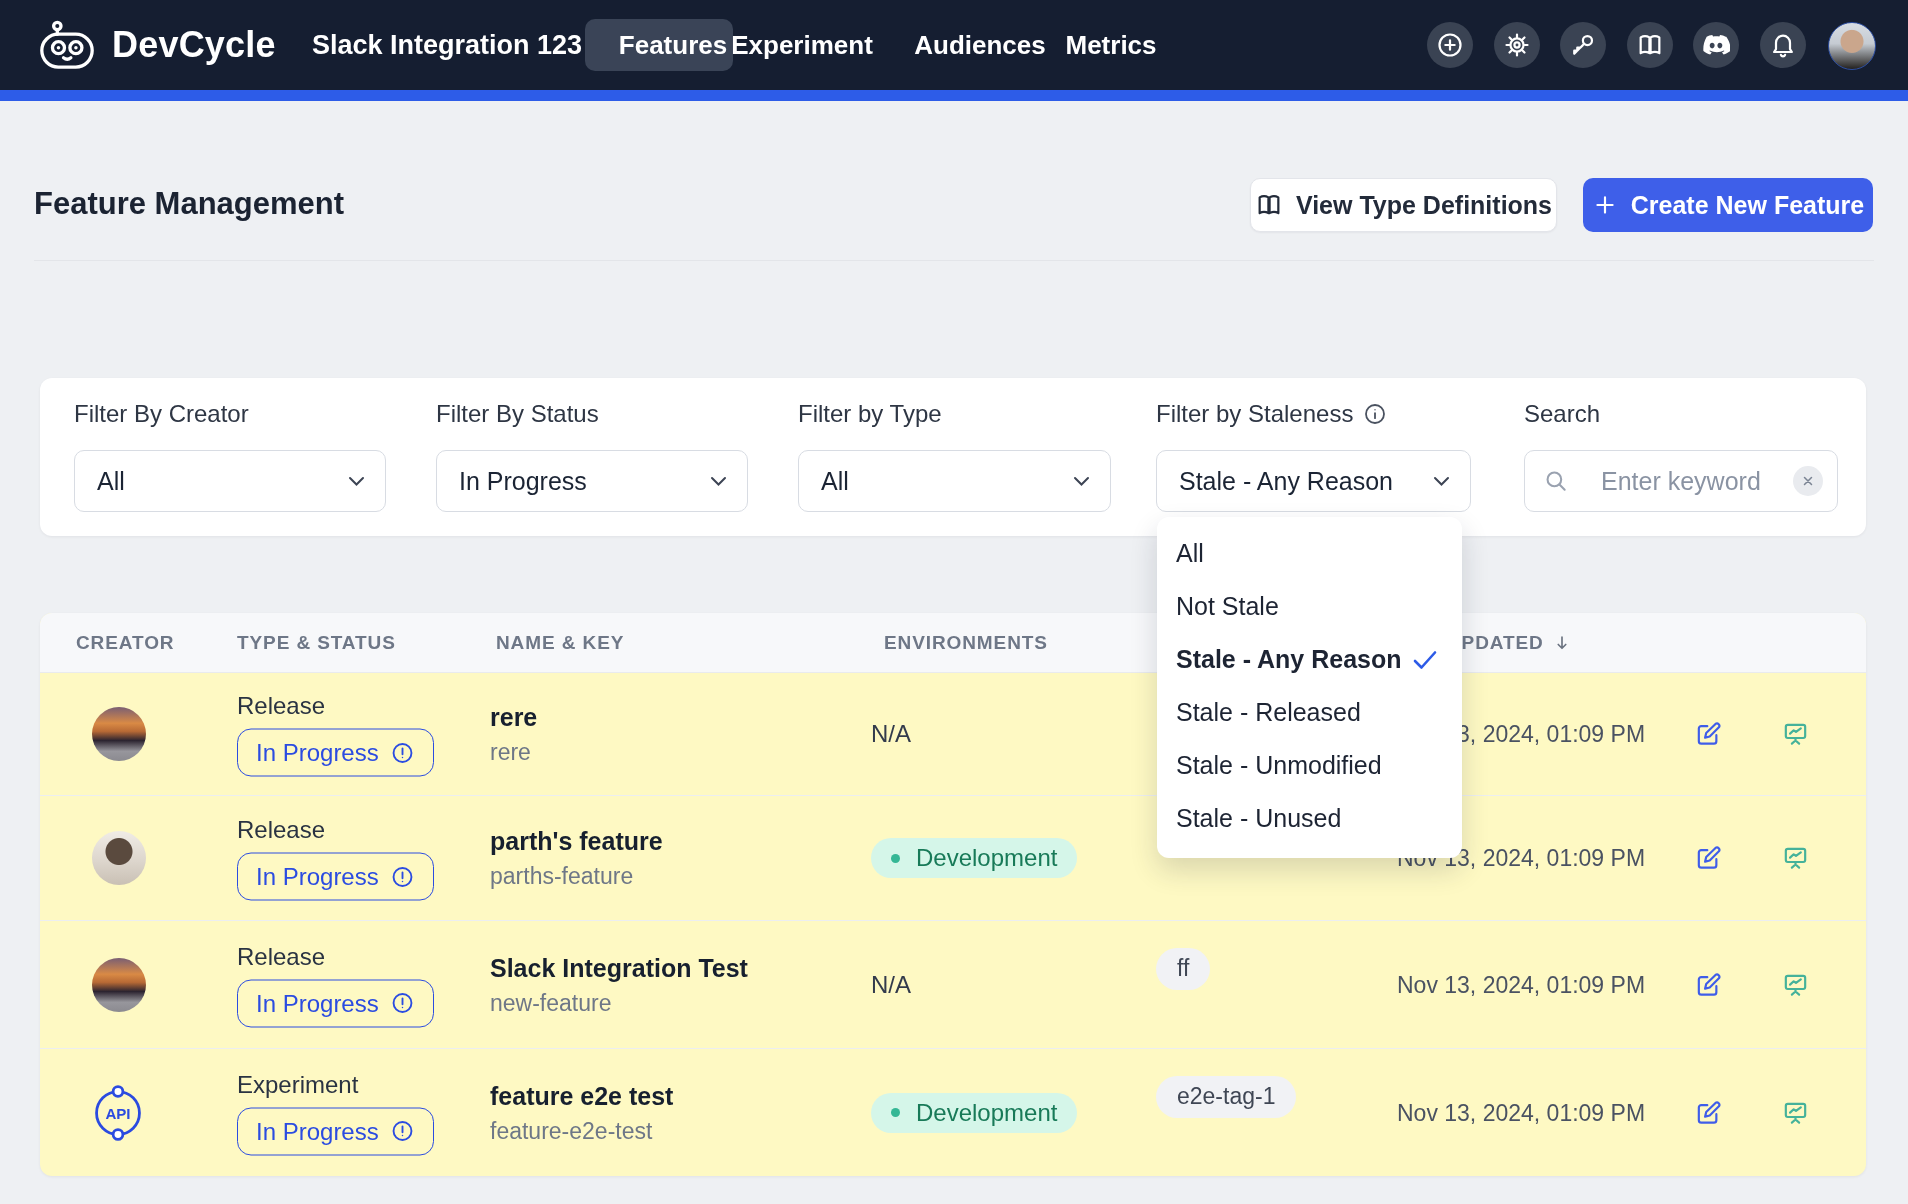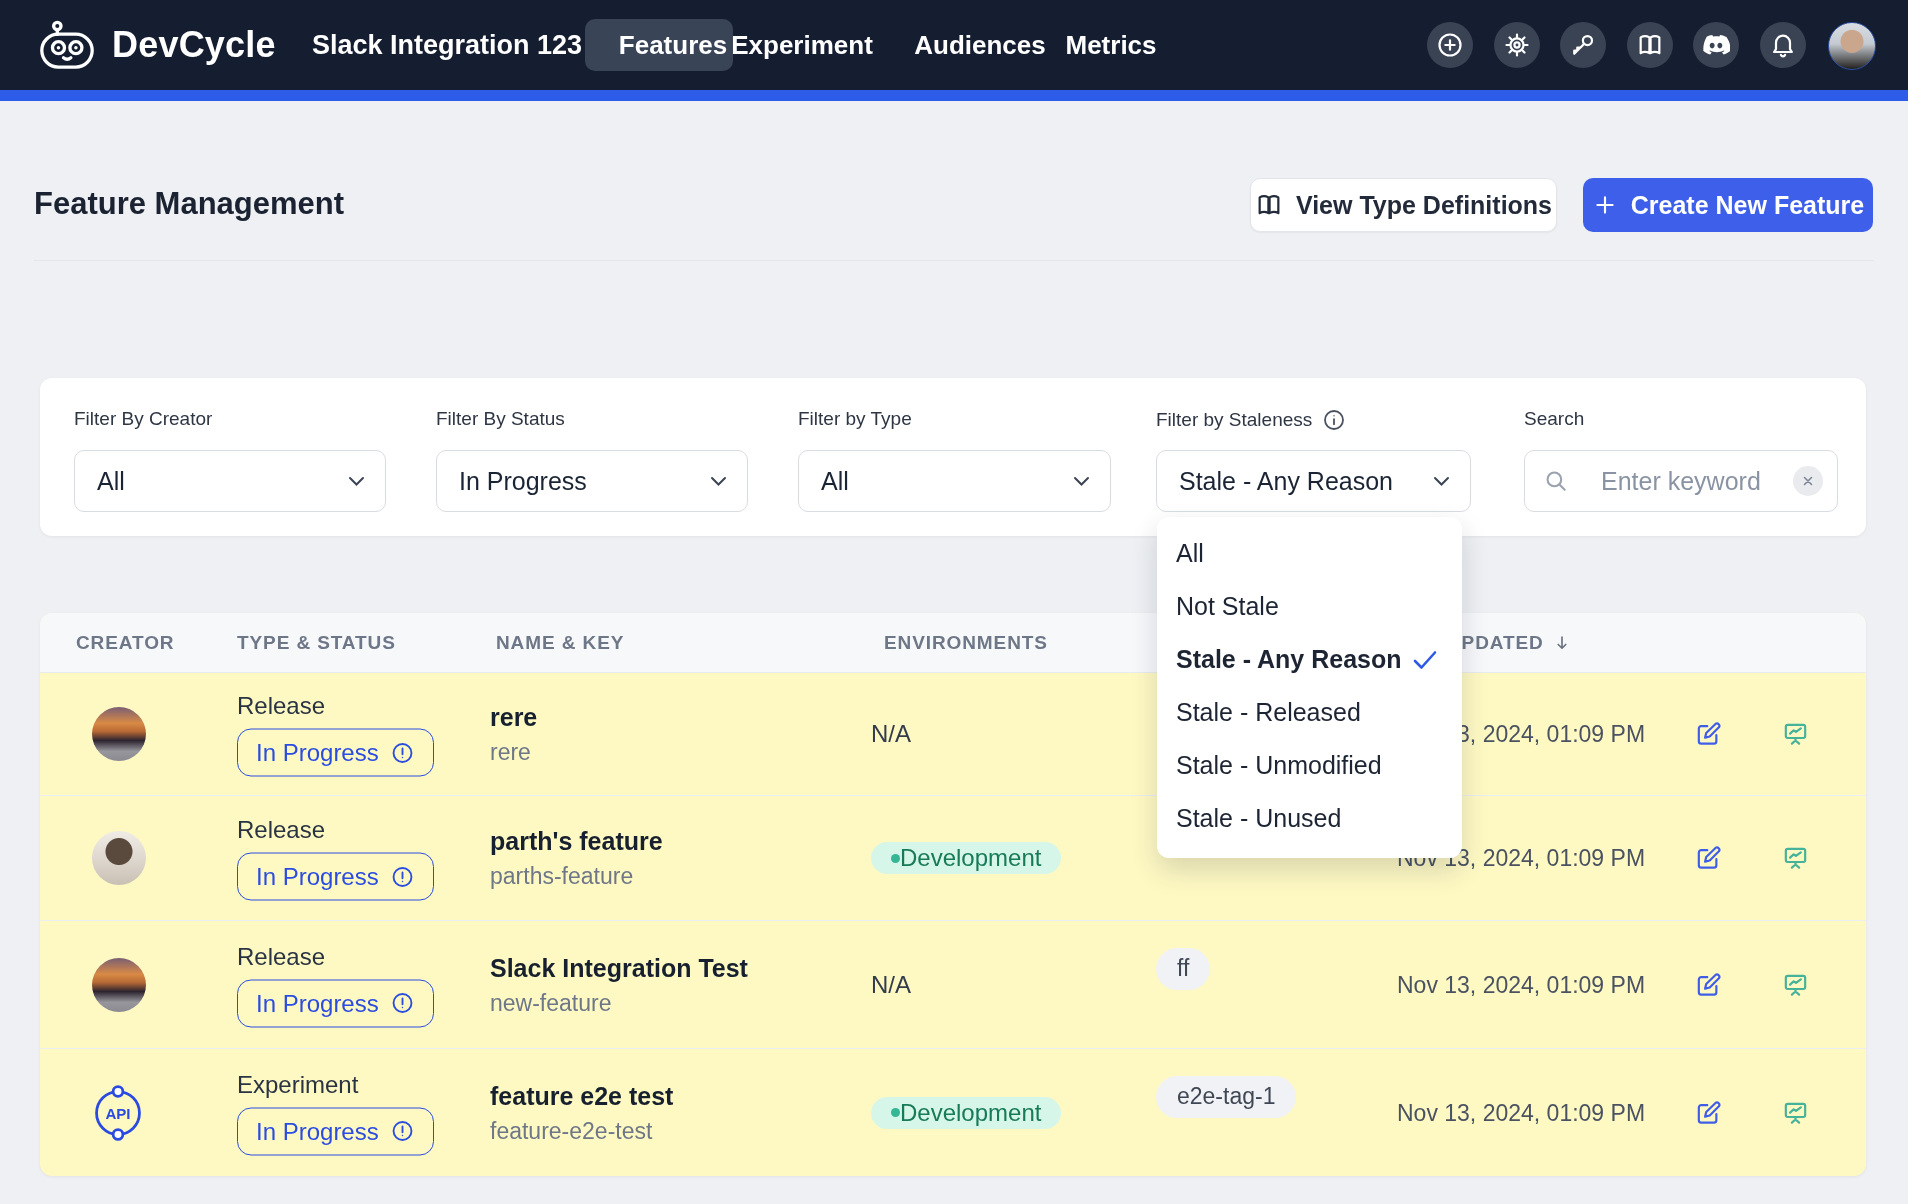--- a/index.html
+++ b/index.html
@@ -29,21 +29,21 @@
   .btn{position:absolute;top:178px;height:54px;border-radius:10px;display:flex;align-items:center;
        justify-content:center;gap:13px;font-size:25px;font-weight:600;cursor:pointer;box-sizing:border-box;}
   .btn-secondary{left:1250px;width:307px;background:#fff;border:1px solid #e3e5ea;color:#232b3a;
        box-shadow:0 1px 2px rgba(16,24,40,.05);}
   .btn-primary{left:1583px;width:290px;background:#3e5fe9;color:#fff;border:none;}
   .header-divider{position:absolute;left:34px;top:260px;width:1840px;height:1px;background:#e3e5e9;}
 
   
   .filter-card{position:absolute;left:40px;top:378px;width:1826px;height:158px;background:#fff;
        border-radius:12px;box-shadow:0 1px 3px rgba(16,24,40,.06);}
-  .f-label{position:absolute;top:30px;font-size:19px;font-weight:500;color:#2e3644;display:flex;align-items:center;gap:10px;}
+  .f-label{position:absolute;top:22px;font-size:24px;font-weight:500;color:#2e3644;display:flex;align-items:center;gap:10px;}
   .f-select{position:absolute;top:72px;height:62px;background:#fff;border:1px solid #d8dce3;border-radius:10px;
        box-sizing:border-box;display:flex;align-items:center;padding:0 20px 0 22px;font-size:25px;color:#1b2434;
        cursor:pointer;justify-content:space-between;}
   .f-search{position:absolute;top:72px;height:62px;background:#fff;border:1px solid #d8dce3;border-radius:10px;
        box-sizing:border-box;display:flex;align-items:center;padding:0 14px 0 18px;gap:14px;cursor:text;}
   .f-search input{border:none;outline:none;flex:1;font-size:25px;color:#1b2434;min-width:0;
        font-family:"Liberation Sans","DejaVu Sans",sans-serif;}
   .f-search input::placeholder{color:#8a93a3;}
   .clear-btn{width:30px;height:30px;border-radius:50%;background:#e9ebef;display:flex;align-items:center;
        justify-content:center;cursor:pointer;flex:none;}
@@ -67,21 +67,21 @@
   .avatar{width:54px;height:54px;border-radius:50%;}
   .avatar.sunset{background:linear-gradient(180deg,#7a5f73 0%,#d98a45 30%,#b86a35 45%,#2c2430 62%,#97969c 82%,#8b8a90 100%);}
   .avatar.light{background:radial-gradient(circle at 50% 38%,#5a4a3e 0 13px,transparent 14px),
                 linear-gradient(180deg,#f0ece6 0%,#ddd6cd 55%,#c9c0b4 100%);}
   .type-label{font-size:24px;color:#2a3342;margin-bottom:9px;}
   .status-badge{height:48px;border:1.6px solid #2b4ce1;border-radius:14px;display:inline-flex;align-items:center;
       gap:11px;padding:0 18px;font-size:24px;color:#2b4ce1;box-sizing:border-box;cursor:pointer;}
   .feat-name{font-size:25px;font-weight:700;color:#17202f;margin-bottom:7px;}
   .feat-key{font-size:23px;color:#6e7787;}
   .env-na{font-size:24px;color:#333b4c;}
-  .env-badge{height:32px;border-radius:20px;background:#d5f6e9;display:inline-flex;align-items:center;gap:0;
+  .env-badge{height:40px;border-radius:20px;background:#d5f6e9;display:inline-flex;align-items:center;gap:16px;
       padding:0 20px;font-size:24px;color:#187a58;}
   .env-dot{width:9px;height:9px;border-radius:50%;background:#35b795;}
   .tag{height:42px;border-radius:21px;background:#f1f2f5;display:inline-flex;align-items:center;padding:0 21px;
       font-size:23px;color:#3f4654;}
   .date{font-size:23px;color:#4a5262;}
   .action{cursor:pointer;}
 </style>
 </head>
 <body>
 

